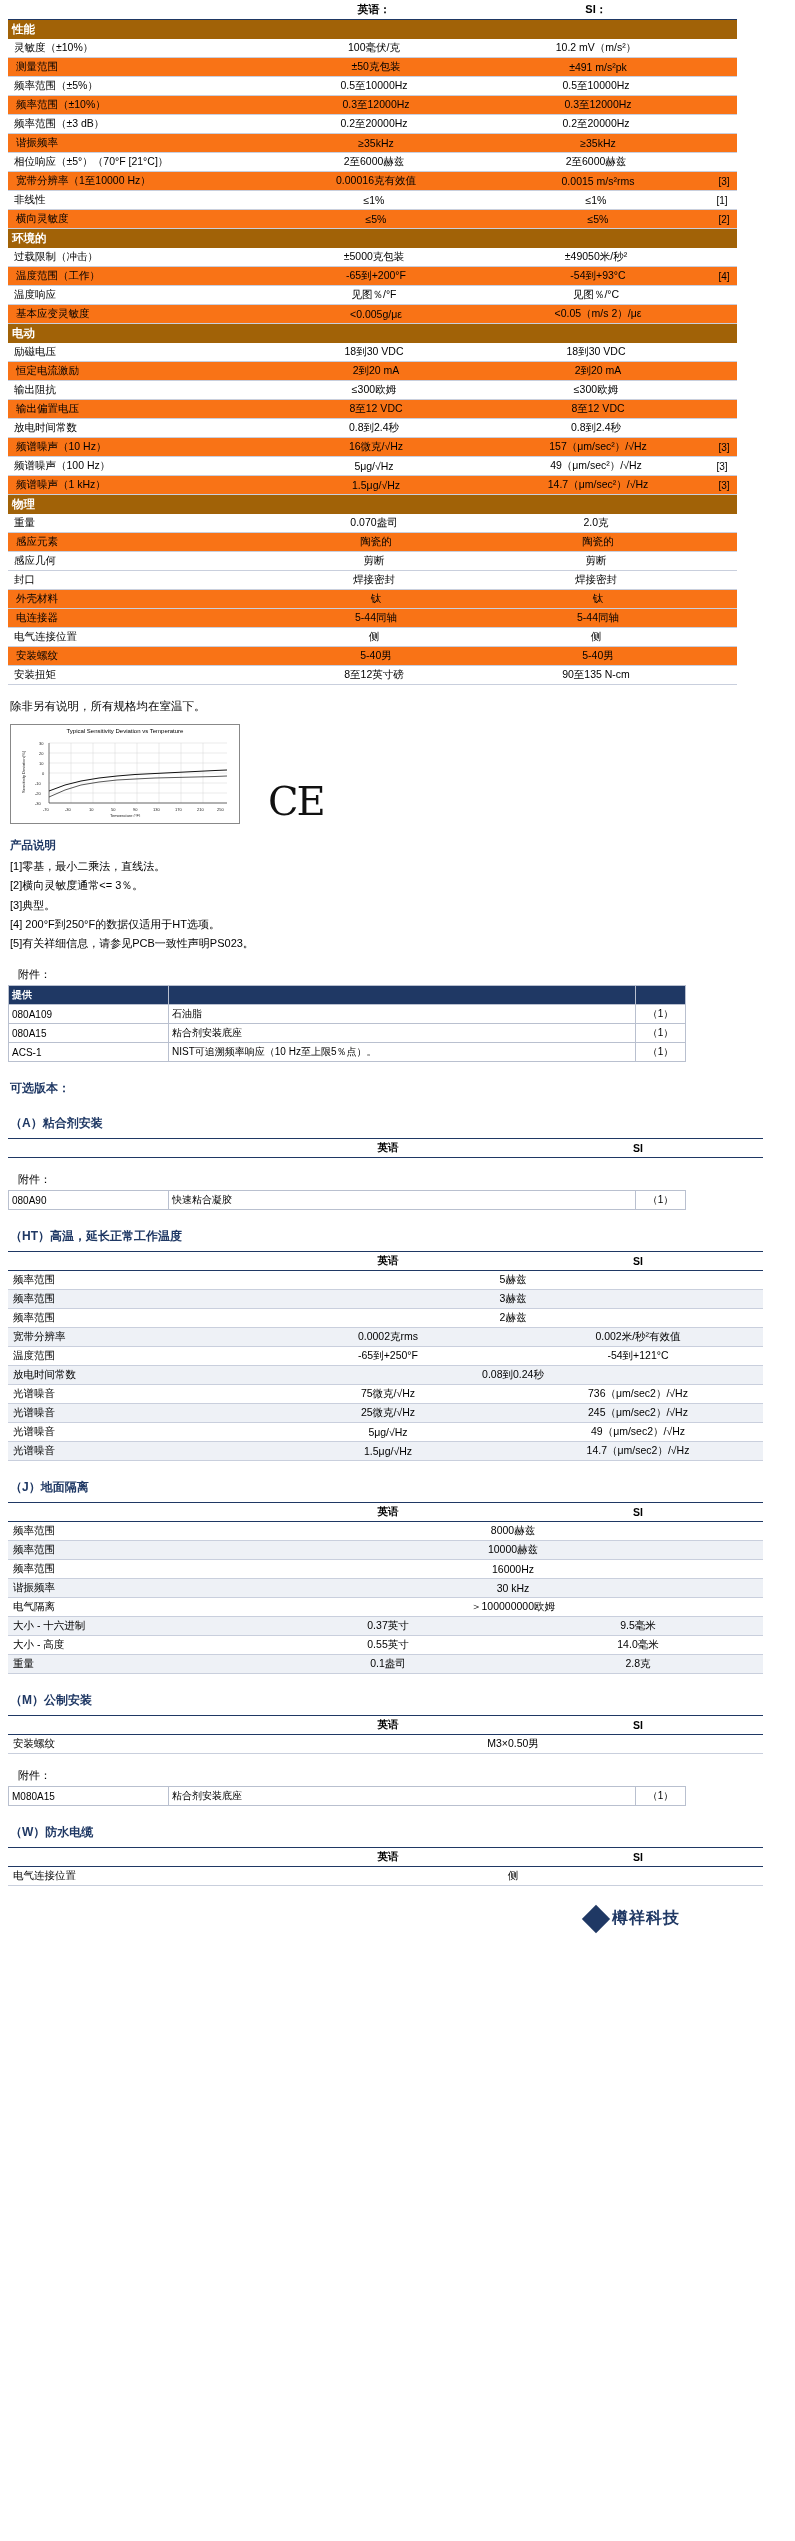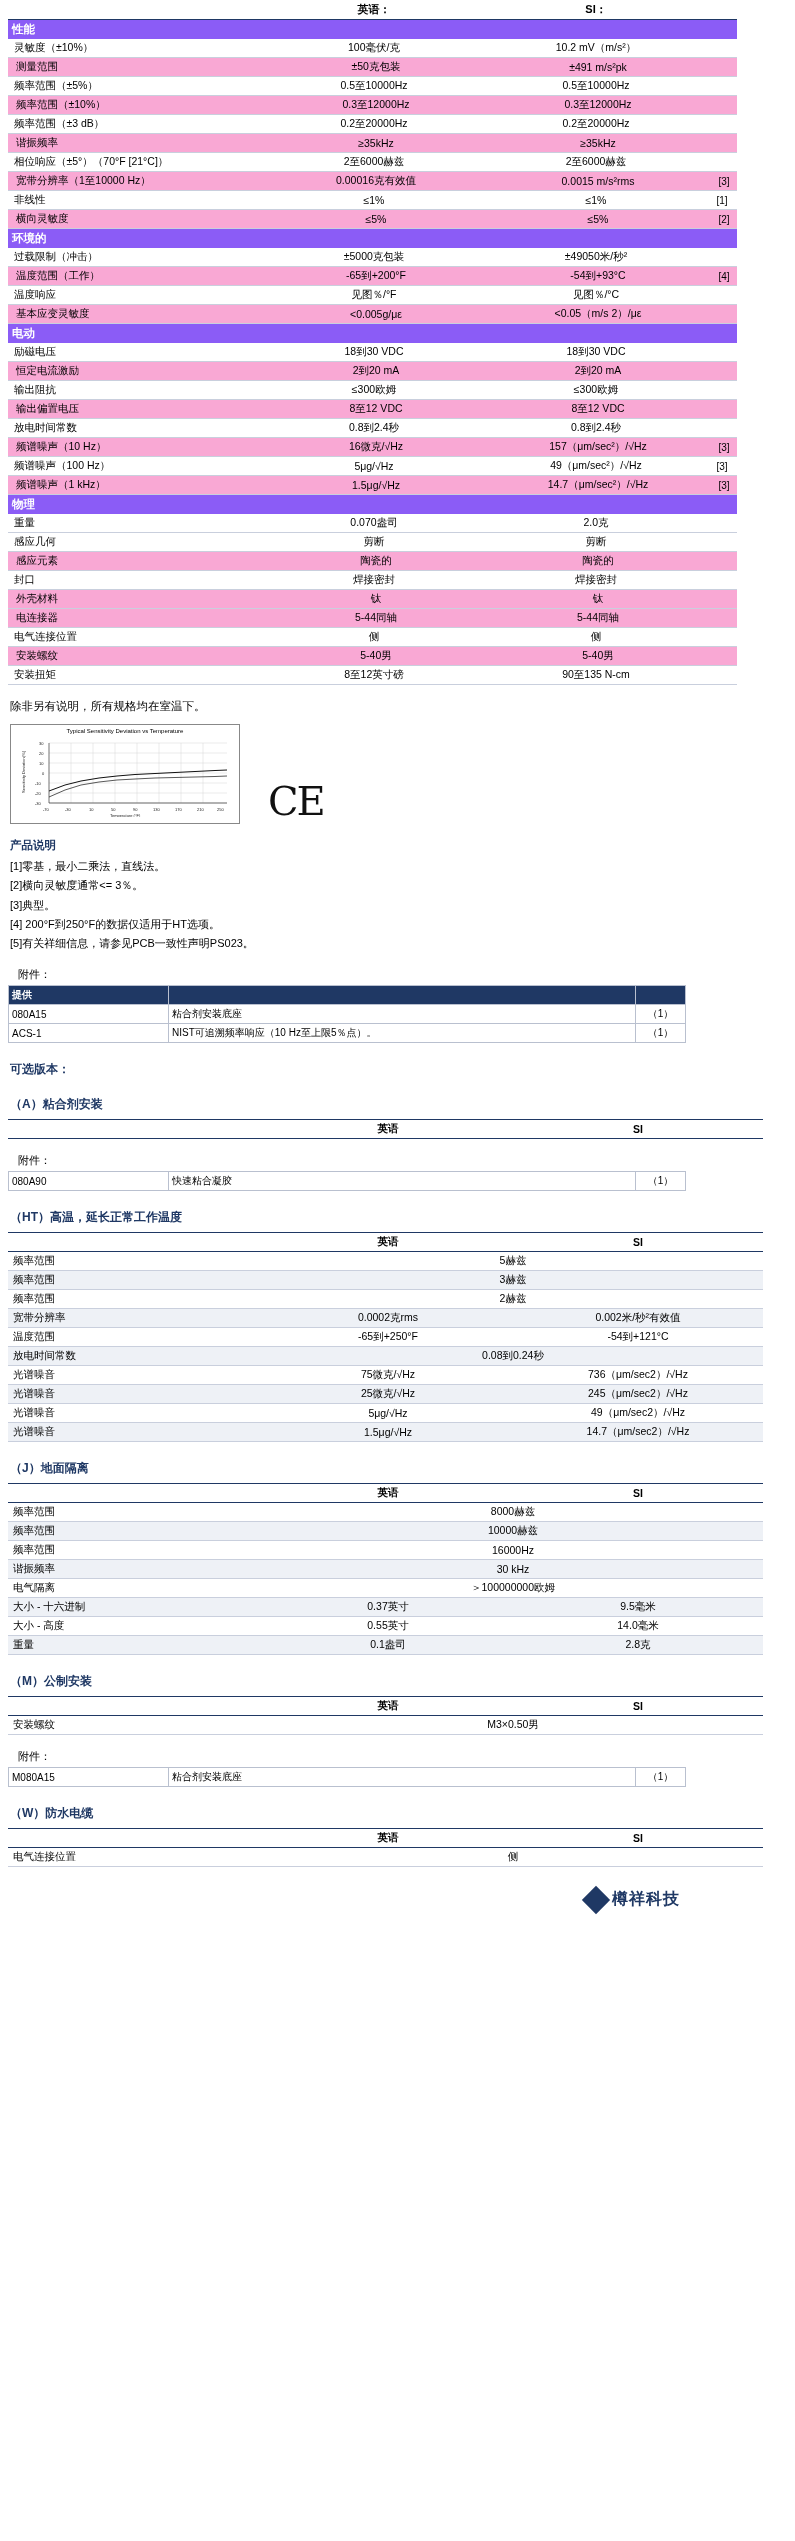--- a/index.html
+++ b/index.html
@@ -14,32 +14,32 @@
   .page { width: 694px; padding: 0 8px; }
 
   table.spec { width: 100%; border-collapse: collapse; table-layout: fixed; }
   table.spec td, table.spec th { padding: 2px 4px; vertical-align: middle; }
 
   
   .hdr-row td { border-bottom: 1px solid #1f3864; font-weight: bold; font-size: 11px; text-align: center; }
   .hdr-row td.blank { border-bottom: 1px solid #1f3864; }
 
   .section-row td {
-    background: #8b5cf6;
+    background: #a16207;
     color: #fff;
     font-weight: bold;
     font-size: 11.5px;
     padding: 3px 6px;
     border: none;
   }
   .data-row td { border-bottom: 1px solid #c9cfdd; font-size: 10.5px; }
   .data-row td.label { text-align: left; padding-left: 6px; }
   .data-row td.val { text-align: center; }
   .data-row td.note { text-align: center; width: 26px; font-size: 10px; }
-  .data-row.alt td { background: #f9a8d4; padding-left: 8px; }
+  .data-row.alt td { background: #f97316; padding-left: 8px; }
 
   col.c-label { width: 255px; }
   col.c-v1 { width: 222px; }
   col.c-v2 { width: 222px; }
   col.c-note { width: 30px; }
 
   .note-line { margin: 14px 0 10px 2px; font-size: 11.5px; }
 
   .chart-area { display: flex; align-items: flex-end; gap: 28px; margin: 6px 0 10px 2px; }
   .chart-box { border: 1px solid #888; width: 230px; height: 100px; padding: 3px 4px; background:#fff; position: relative; }
@@ -237,30 +237,30 @@
         </tr>
         <tr class="section-row">
           <td colspan="4">物理</td>
         </tr>
         <tr class="data-row">
           <td class="label">重量</td>
           <td class="val">0.070盎司</td>
           <td class="val">2.0克</td>
           <td class="note"></td>
         </tr>
+        <tr class="data-row alt">
+          <td class="label">感应元素</td>
+          <td class="val">陶瓷的</td>
+          <td class="val">陶瓷的</td>
+          <td class="note"></td>
+        </tr>
         <tr class="data-row">
           <td class="label">感应几何</td>
           <td class="val">剪断</td>
           <td class="val">剪断</td>
-          <td class="note"></td>
-        </tr>
-        <tr class="data-row alt">
-          <td class="label">感应元素</td>
-          <td class="val">陶瓷的</td>
-          <td class="val">陶瓷的</td>
           <td class="note"></td>
         </tr>
         <tr class="data-row">
           <td class="label">封口</td>
           <td class="val">焊接密封</td>
           <td class="val">焊接密封</td>
           <td class="note"></td>
         </tr>
         <tr class="data-row alt">
           <td class="label">外壳材料</td>
@@ -364,20 +364,25 @@
         <col class="a-desc">
         <col class="a-qty">
       </colgroup>
     <tbody id="acc-body">
         <tr class="acc-head">
           <td>提供</td>
           <td></td>
           <td class="qty"></td>
         </tr>
         <tr>
+          <td>080A109</td>
+          <td>石油脂</td>
+          <td class="qty">（1）</td>
+        </tr>
+        <tr>
           <td>080A15</td>
           <td>粘合剂安装底座</td>
           <td class="qty">（1）</td>
         </tr>
         <tr>
           <td>ACS-1</td>
           <td>NIST可追溯频率响应（10 Hz至上限5％点）。</td>
           <td class="qty">（1）</td>
         </tr>
       </tbody>

